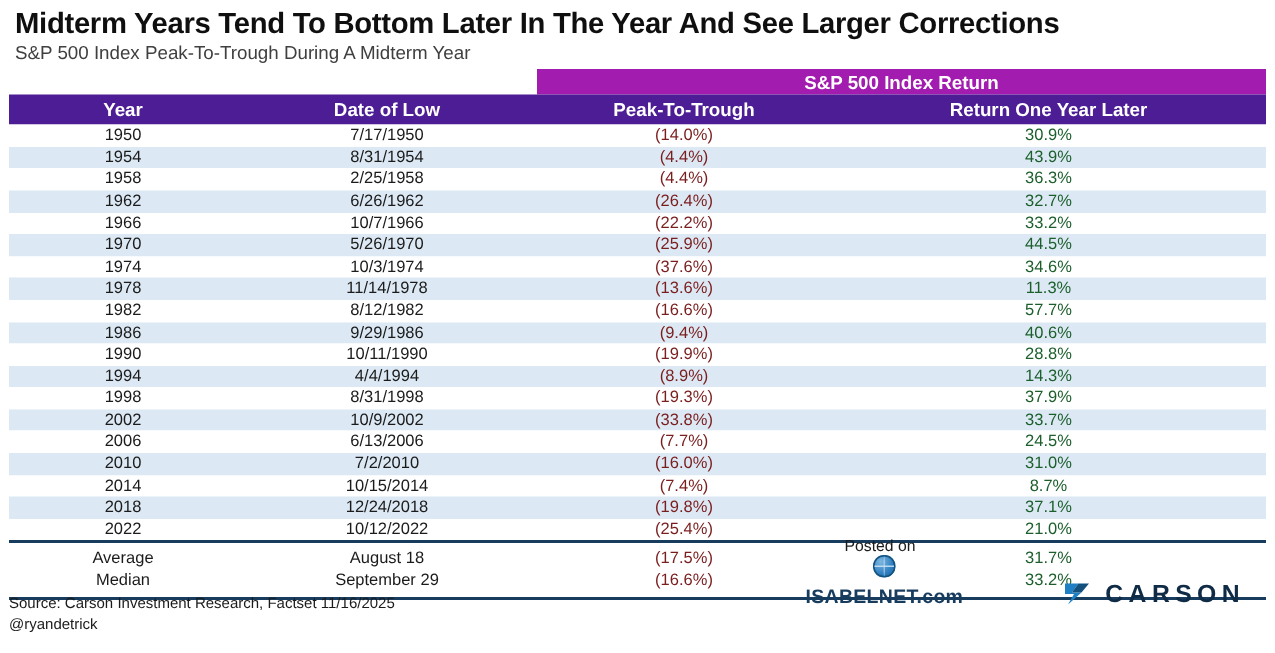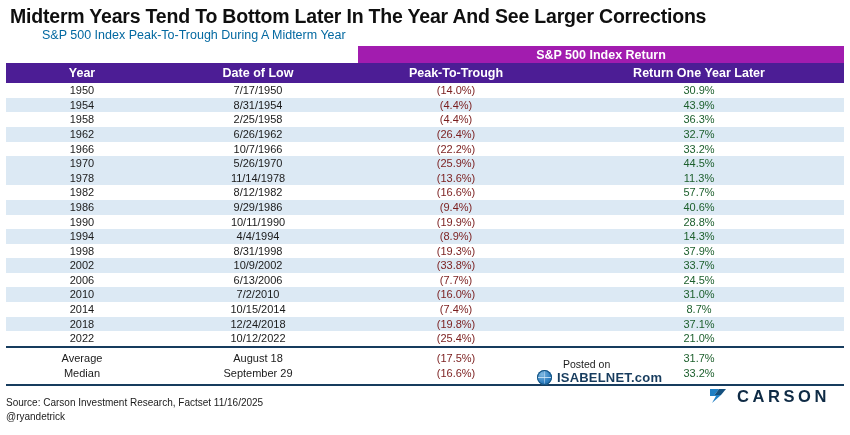--- a/index.html
+++ b/index.html
@@ -16,24 +16,23 @@
     font-size:19.5px;
     font-weight:bold;
     letter-spacing:-0.2px;
     color:#0f0f0f;
     padding:5px 2px 0 4px;
     line-height:1.15;
     white-space:nowrap;
   }
   .subtitle{
     font-size:12.5px;
-    color:#0369a1;
+    color:#404040;
     padding:2px 2px 3px 4px;
     line-height:1.1;
-    margin-left:32px;
   }
 
   table{
     border-collapse:collapse;
     width:838px;
     margin:0 auto;
     table-layout:fixed;
   }
   col.c-year{width:152px;}
   col.c-date{width:200px;}
@@ -104,20 +103,21 @@
     font-size:10.5px;
     color:#1b1b1b;
   }
   .brandrow{
     position:absolute;
     left:537px;
     top:370px;
     display:flex;
     align-items:center;
     gap:5px;
+    flex-direction:column;
   }
   .globe{
     width:15px;height:15px;border-radius:50%;
     background:radial-gradient(circle at 35% 30%, #7fb8e0 0%, #2f7fc1 55%, #1a5e96 100%);
     position:relative;
     box-shadow:0 0 0 1px #14527f inset;
   }
   .globe:before{
     content:"";position:absolute;left:1px;top:6.5px;width:13px;height:1px;background:#cfe6f7;opacity:.85;
   }
@@ -202,20 +202,26 @@
           <td class="dt">10/7/1966</td>
           <td class="neg">(22.2%)</td>
           <td class="pos">33.2%</td>
         </tr>
         <tr class="alt">
           <td class="yr">1970</td>
           <td class="dt">5/26/1970</td>
           <td class="neg">(25.9%)</td>
           <td class="pos">44.5%</td>
         </tr>
+        <tr>
+          <td class="yr">1974</td>
+          <td class="dt">10/3/1974</td>
+          <td class="neg">(37.6%)</td>
+          <td class="pos">34.6%</td>
+        </tr>
         <tr class="alt">
           <td class="yr">1978</td>
           <td class="dt">11/14/1978</td>
           <td class="neg">(13.6%)</td>
           <td class="pos">11.3%</td>
         </tr>
         <tr>
           <td class="yr">1982</td>
           <td class="dt">8/12/1982</td>
           <td class="neg">(16.6%)</td>

